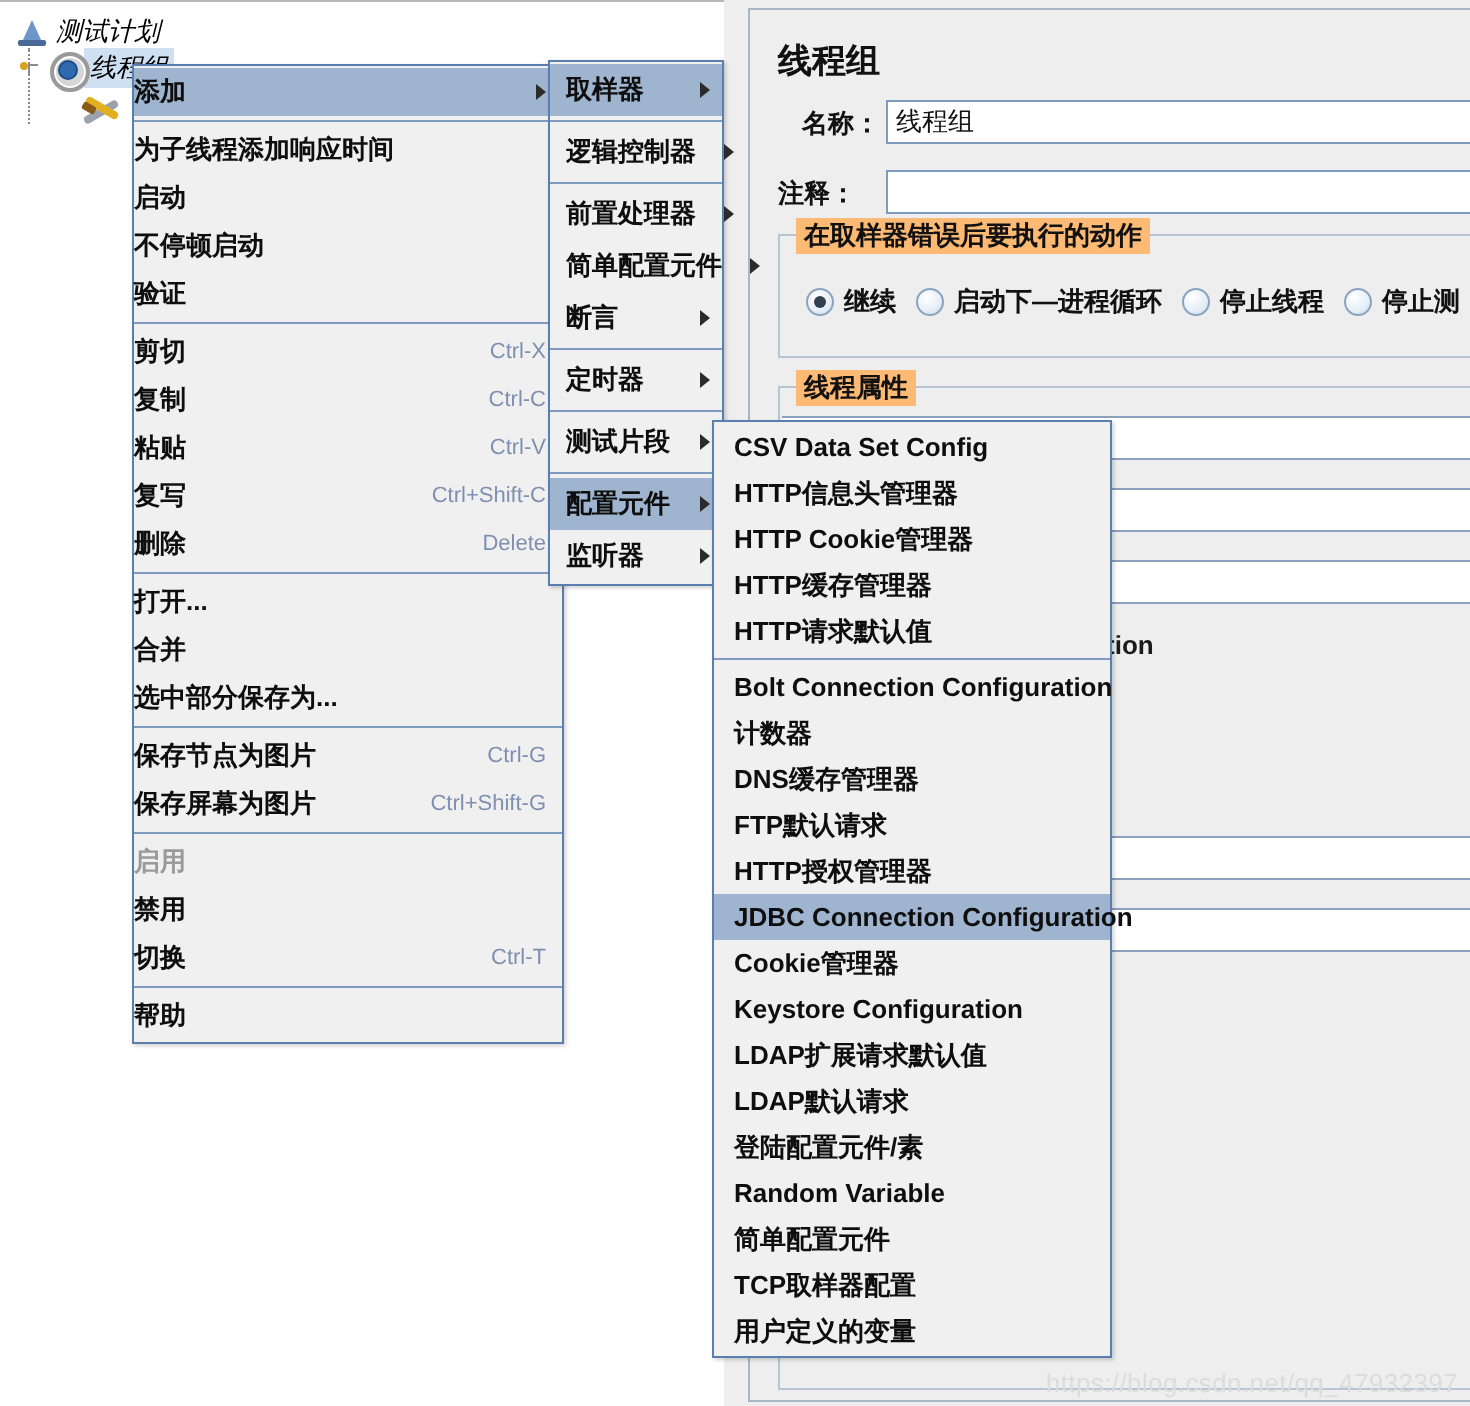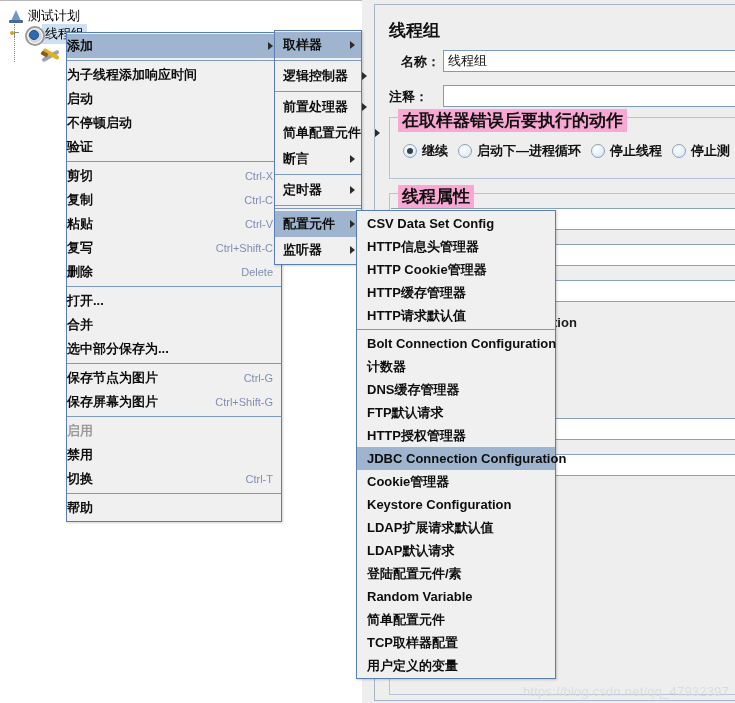--- a/index.html
+++ b/index.html
@@ -15,21 +15,21 @@
   .tree-pane {
     position: absolute; left: 0; top: 0; width: 362px; height: 703px;
     background: #ffffff;
     border-right: none;
   }
   .tree-pane .top-border {
     position: absolute; left: 0; top: 0; width: 362px; height: 3px;
     background: #ffffff; border-top: 1px solid #b8b8b8;
   }
   .tree-row { position: absolute; display: flex; align-items: center; height: 20px; font-size: 13px; color: #000; }
-  .tree-row .label { padding: 1px 3px; white-space: nowrap; }
+  .tree-row .label { padding: 1px 3px; white-space: nowrap; font-style: italic; }
   .tree-row.selected .label { background: #cfe0f2; }
 
   .icon-testplan { width: 17px; height: 17px; position: relative; }
   .icon-testplan .cone {
     position:absolute; left:3px; top:2px; width:0; height:0;
     border-left:5px solid transparent; border-right:5px solid transparent;
     border-bottom:11px solid #6e96c8;
   }
   .icon-testplan .base {
     position:absolute; left:1px; top:12px; width:14px; height:3px; background:#4a6a9a; border-radius:1px;
@@ -89,22 +89,22 @@
   .field-label { font-size:13px; font-weight:bold; color:#111; white-space:nowrap; }
   .field-input {
     box-sizing:border-box; height:22px; background:#ffffff;
     border:1px solid #7d9bc0; font-size:13px; color:#111; padding:2px 4px;
     font-family:"Liberation Sans","DejaVu Sans",sans-serif; outline:none;
   }
   .group-box {
     position:absolute; border:1px solid #b6c4d6; background:transparent;
   }
   .group-legend {
-    position:absolute; top:-9px; left:8px; background:#f9a8d4; padding:0 4px;
-    font-size:17px; font-weight:bold; color:#111; white-space:nowrap;
+    position:absolute; top:-9px; left:8px; background:#fdba74; padding:0 4px;
+    font-size:13px; font-weight:bold; color:#111; white-space:nowrap;
   }
   .radio-row { position:absolute; display:flex; align-items:center; gap:10px; }
   .radio { display:flex; align-items:center; gap:5px; font-size:13px; font-weight:bold; color:#111; white-space:nowrap; }
   .radio .bullet {
     width:12px; height:12px; border-radius:50%;
     background: radial-gradient(circle at 35% 30%, #ffffff 0%, #e6eef7 60%, #c9d8e8 100%);
     border:1px solid #8aa4c0; position:relative; flex:0 0 auto;
   }
   .radio.on .bullet::after {
     content:""; position:absolute; left:3px; top:3px; width:6px; height:6px;
@@ -379,20 +379,25 @@
         <span class="spacer"></span>
         <span class="arrow"></span>
       </div>
       <div class="menu-sep"></div>
       <div class="menu-item">
         <span class="mlabel">定时器</span>
         <span class="spacer"></span>
         <span class="arrow"></span>
       </div>
       <div class="menu-sep"></div>
+      <div class="menu-item">
+        <span class="mlabel">测试片段</span>
+        <span class="spacer"></span>
+        <span class="arrow"></span>
+      </div>
       <div class="menu-sep"></div>
       <div class="menu-item highlight">
         <span class="mlabel">配置元件</span>
         <span class="spacer"></span>
         <span class="arrow"></span>
       </div>
       <div class="menu-item">
         <span class="mlabel">监听器</span>
         <span class="spacer"></span>
         <span class="arrow"></span>

